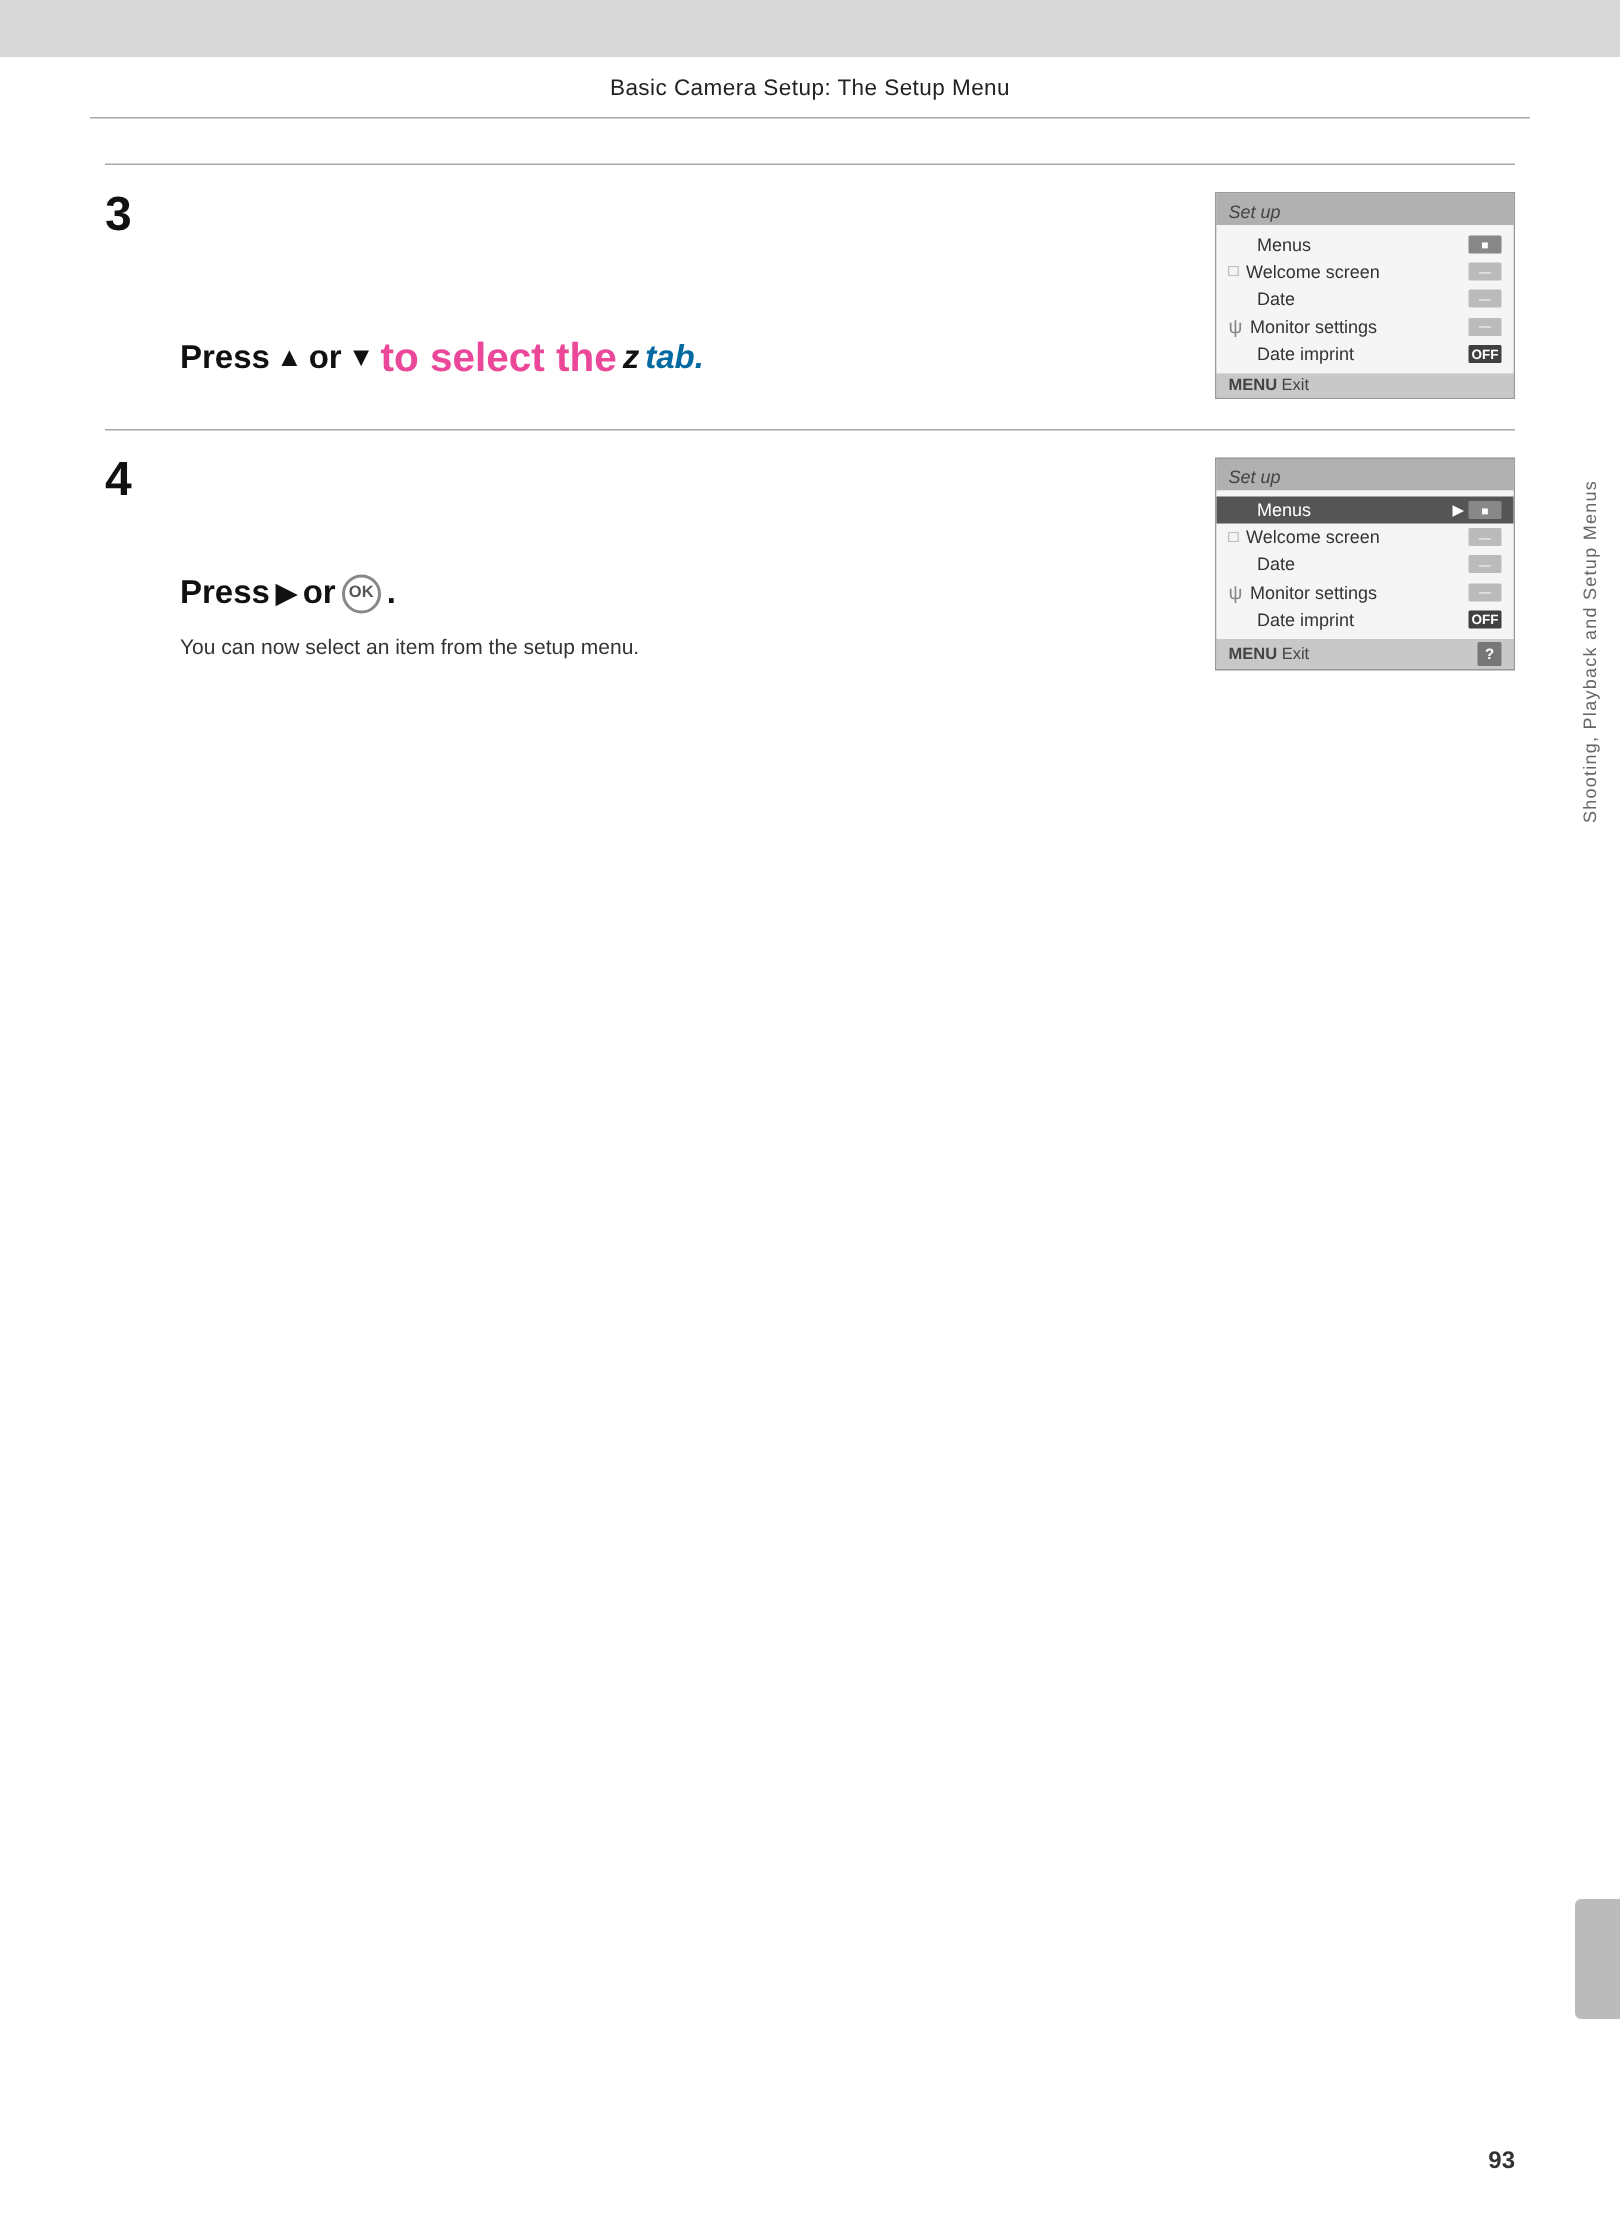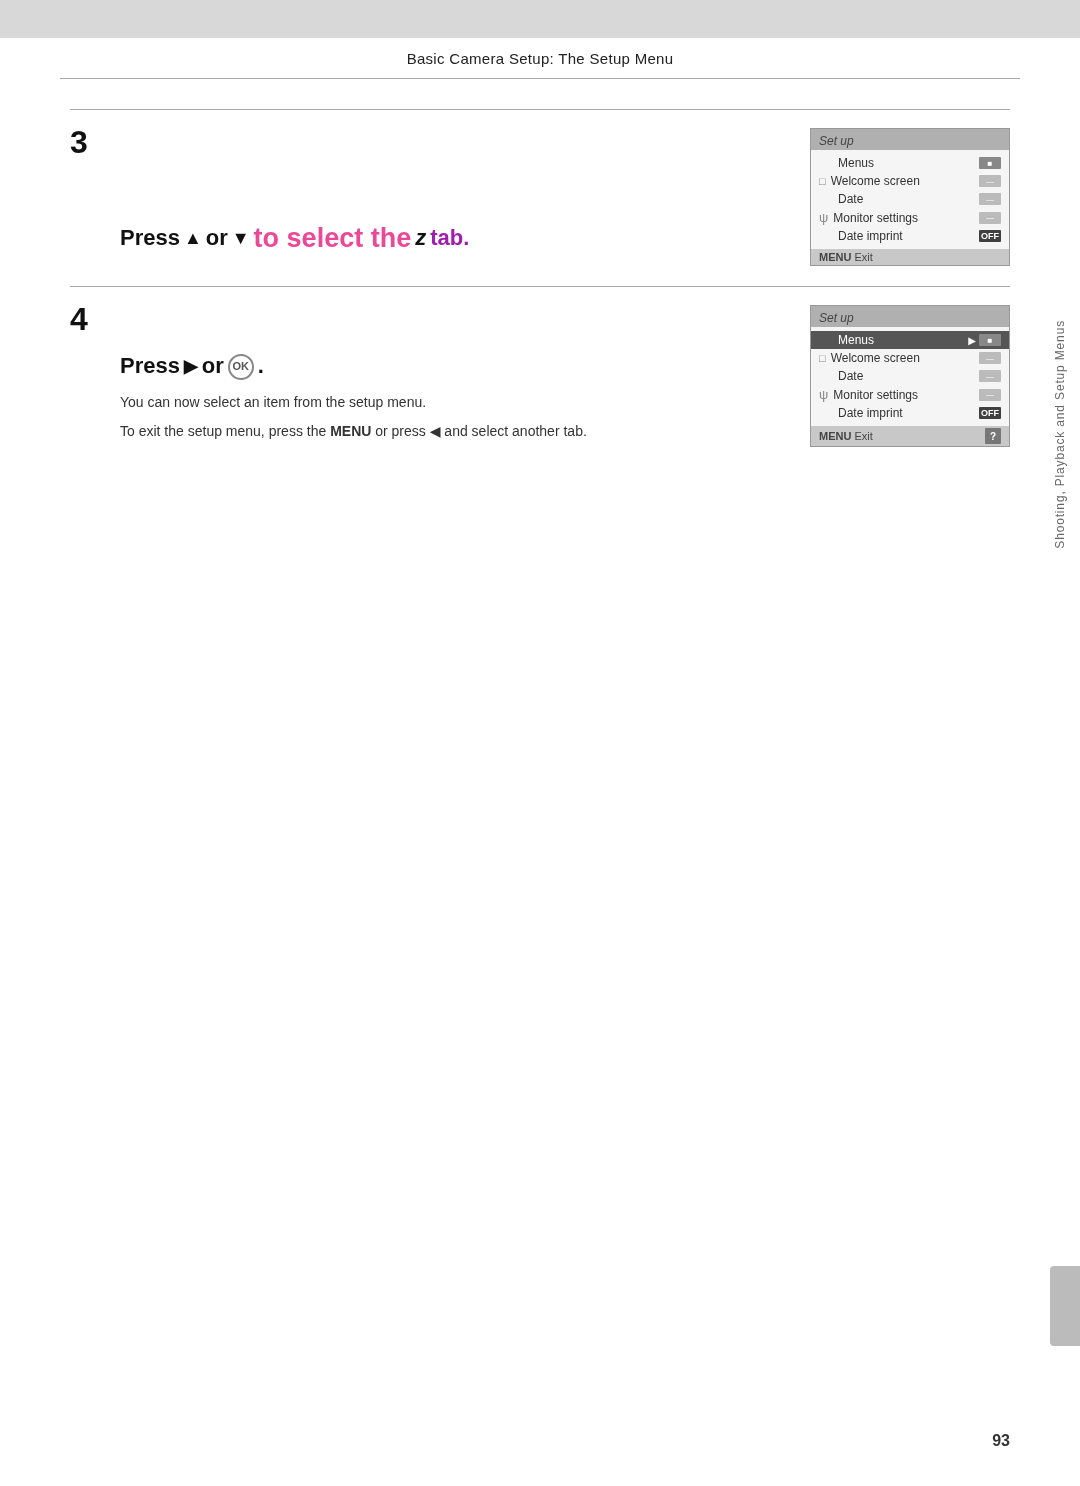--- a/index.html
+++ b/index.html
@@ -307,21 +307,21 @@
         <div class="step-row">
           <div class="step-left">
             <div class="step-title">
               <span class="step-title-text">
                 <span style="font-size:22px;font-weight:bold;color:#111;">Press</span>
                 <span class="arrow-icon" style="font-size:18px;">▲</span>
                 <span style="font-size:22px;font-weight:bold;color:#111;">or</span>
                 <span class="arrow-icon" style="font-size:18px;">▼</span>
                 <span style="font-size:27px;font-weight:bold;color:#ec4899;">to select the</span>
                 <span class="z-tab-icon" style="font-style:italic;">z</span>
-                <span style="font-size:22px;font-weight:bold;color:#a21caf;">tab.</span>
+                <span style="font-size:22px;font-weight:bold;color:#0369a1;font-style:italic;">tab.</span>
               </span>
             </div>
           </div>
 
           <div class="menu-screenshot">
             <div class="menu-title-bar">Set up</div>
             <div class="menu-items">
               <div class="menu-item">
                 <div class="menu-item-left">
                   <span style="width:14px;display:inline-block;"></span>
@@ -378,23 +378,20 @@
                 <span class="arrow-icon" style="font-size:18px;">▶</span>
                 <span style="font-size:22px;font-weight:bold;color:#111;">or</span>
                 <span class="ok-badge">
                   <span>OK</span>
                 </span>
                 <span style="font-size:22px;font-weight:bold;color:#111;">.</span>
               </span>
             </div>
             <div class="step-body">
               <p>You can now select an item from the setup menu.</p>
-              <p style="margin-top:6px;">
-                To exit the setup menu, press the <span class="bold-text">MENU</span> or press ◀ and select another tab.
-              </p>
             </div>
           </div>
 
           <div class="menu-screenshot">
             <div class="menu-title-bar">Set up</div>
             <div class="menu-items">
               <div class="menu-item selected">
                 <div class="menu-item-left">
                   <span style="width:14px;display:inline-block;"></span>
                   <span>Menus</span>

